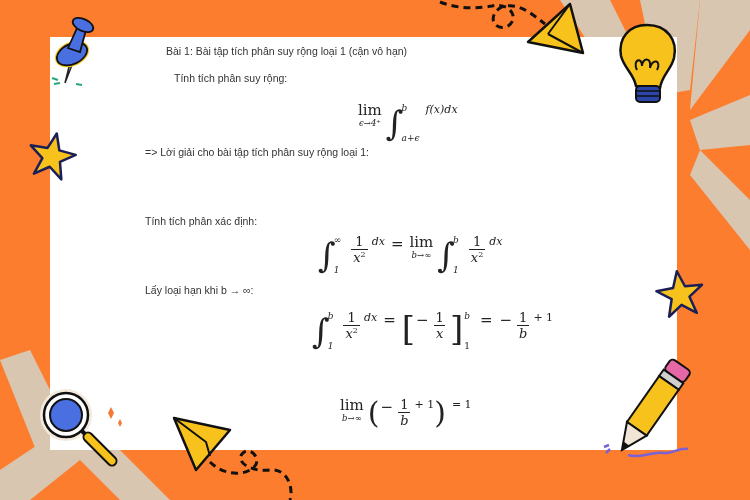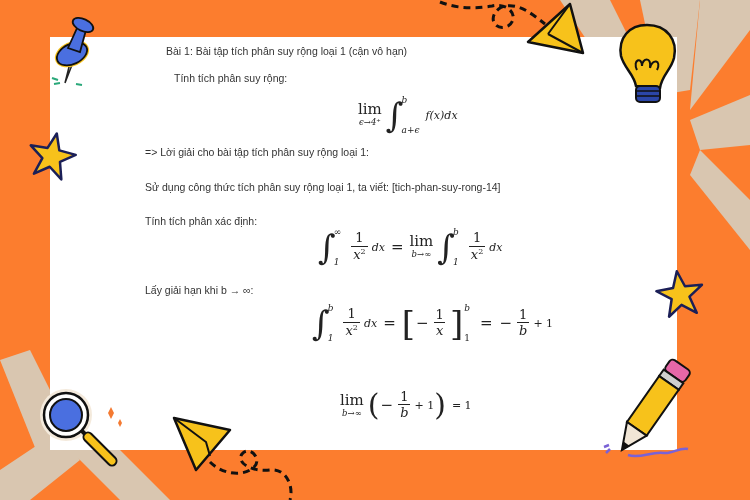--- a/index.html
+++ b/index.html
@@ -21,22 +21,22 @@
       left: 95px;
       font-size: 10.5px;
       color: #333333;
       white-space: nowrap;
     }
     .math {
       position: absolute;
       font-family: "DejaVu Serif", "Liberation Serif", serif;
       color: #222222;
       display: flex;
-      align-items: center;
       white-space: nowrap;
+      margin-top: 8px;
     }
     .it { font-style: italic; }
     .lim {
       display: inline-flex; flex-direction: column; align-items: center;
       margin-right: 4px;
     }
     .lim .word { font-size: 15px; font-style: normal; line-height: 1; }
     .lim .sub { font-size: 8.5px; font-style: italic; line-height: 1.2; }
     .intg {
       display: inline-flex; align-items: center; position: relative;
@@ -89,21 +89,20 @@
       <span class="sign">∫</span>
       <span class="lims">
         <span>b</span>
         <span>a+ϵ</span>
       </span>
     </span>
     <span class="txt15">f(x)dx</span>
   </div>
 
   <div class="line" style="top:109px;">=&gt; Lời giải cho bài tập tích phân suy rộng loại 1:</div>
-  <div class="line" style="top:144px;">Sử dụng công thức tích phân suy rộng loại 1, ta viết: [tich-phan-suy-rong-14]</div>
   <div class="line" style="top:178px;">Tính tích phân xác định:</div>
 
   <div class="math it" style="left:268px; top:190px;">
     <span class="intg">
       <span class="sign">∫</span>
       <span class="lims">
         <span>∞</span>
         <span>1</span>
       </span>
     </span>
@@ -124,21 +123,21 @@
         <span>1</span>
       </span>
     </span>
     <span class="frac">
       <span class="num" style="font-style:normal;">1</span>
       <span class="den"><span>x</span><span class="sup" style="font-style:normal;">2</span></span>
     </span>
     <span class="txt15">dx</span>
   </div>
 
-  <div class="line" style="top:247px;">Lấy giải hạn khi b → ∞:</div>
+  <div class="line" style="top:247px;">Lấy loại hạn khi b → ∞:</div>
 
   <div class="math it" style="left:262px; top:266px;">
     <span class="intg">
       <span class="sign">∫</span>
       <span class="lims">
         <span>b</span>
         <span>1</span>
       </span>
     </span>
     <span class="frac">

